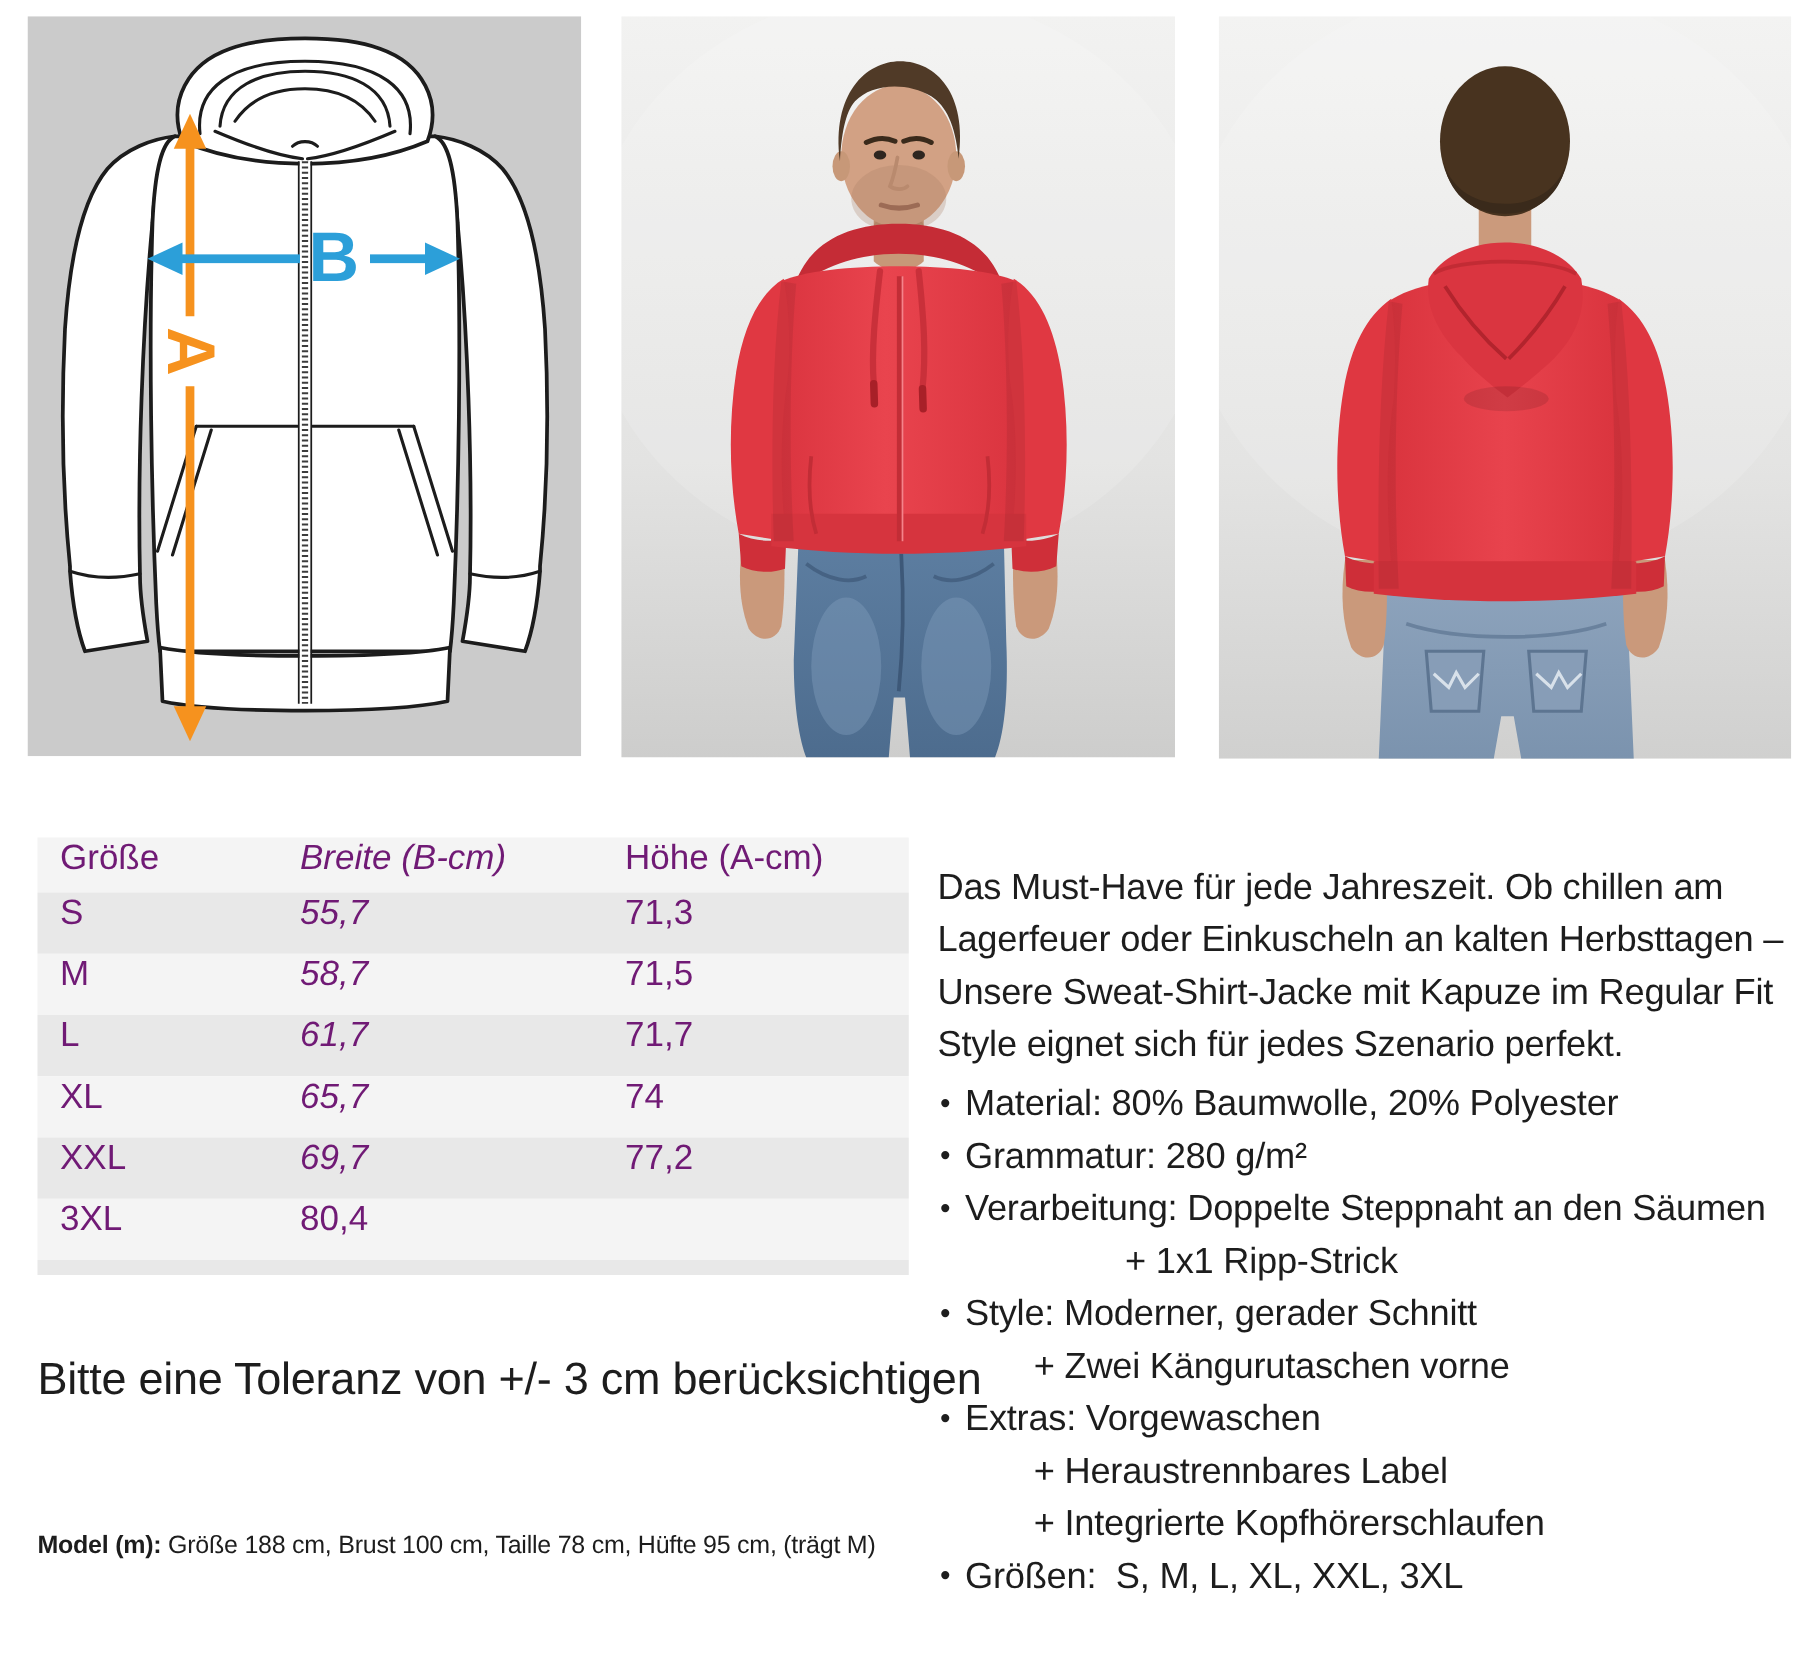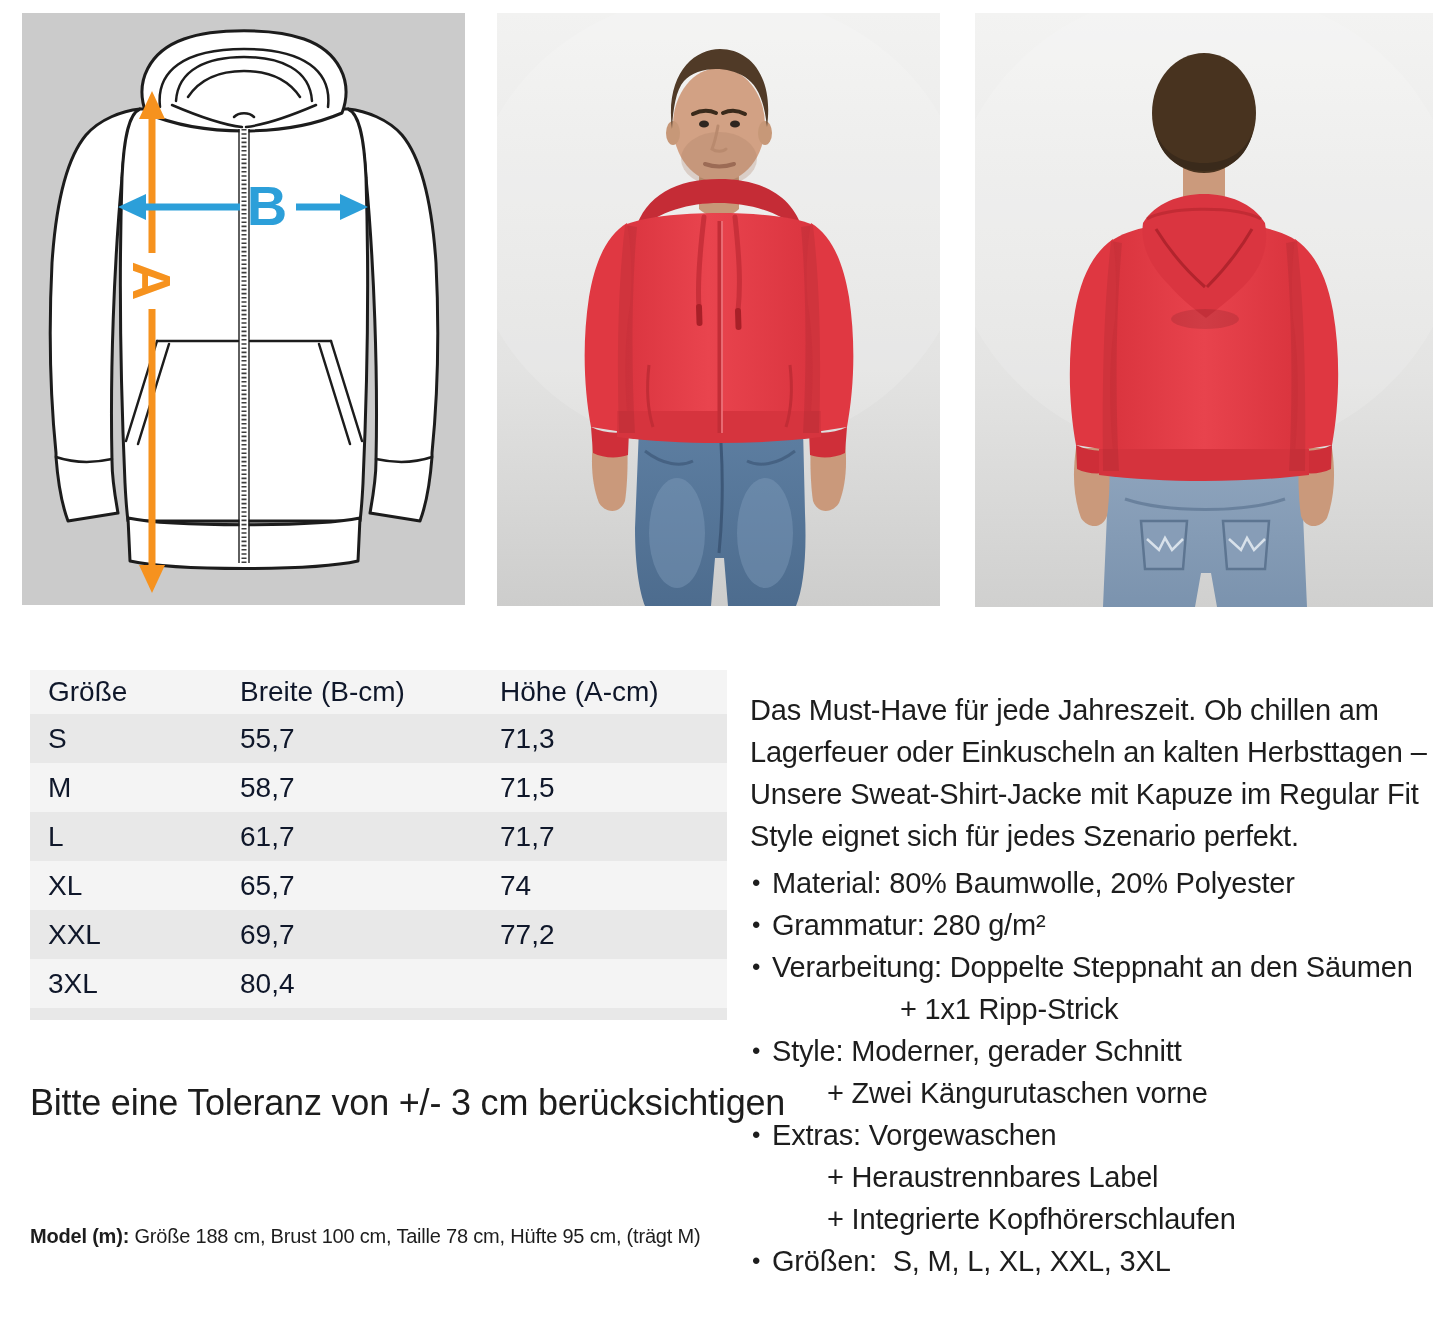--- a/index.html
+++ b/index.html
@@ -6,26 +6,26 @@
   body{width:1445px;height:1329px;position:relative;overflow:hidden;
        font-family:"Liberation Sans", sans-serif;color:#1d1d1d;}
   .panel{position:absolute;}
   .panel svg{display:block;width:100%;height:100%;}
   #diagram{left:22px;top:13px;width:443px;height:592px;}
   #photo-front{left:497px;top:13px;width:443px;height:593px;}
   #photo-back{left:975px;top:13px;width:458px;height:594px;}
 
   
   .size-table{position:absolute;left:30px;top:670px;width:697px;}
-  .trow{display:flex;align-items:center;height:49px;color:#0f172a;font-size:28px;}
+  .trow{display:flex;align-items:flex-start;height:49px;color:#701a75;font-size:28px;}
   .thead{height:44px;background:#f4f4f4;}
   .r-odd{background:#e8e8e8;}
   .r-even{background:#f4f4f4;}
   .c1{width:210px;padding-left:18px;box-sizing:border-box;}
-  .c2{width:260px;}
+  .c2{width:260px;font-style:italic;}
   .c3{flex:1;}
   .tstrip{height:12px;background:#e8e8e8;}
 
   .tolerance{position:absolute;left:30px;top:1046px;font-size:36px;letter-spacing:-0.2px;}
   .model-info{position:absolute;left:30px;top:1194px;width:715px;font-size:20px;line-height:45px;letter-spacing:-0.2px;}
   .model-info .lbl{font-weight:bold;}
 
   .desc{position:absolute;left:750px;top:660px;width:700px;font-size:29px;line-height:42px;letter-spacing:-0.2px;}
   .bullets{position:absolute;left:750px;top:862px;width:700px;margin:0;padding:0;list-style:none;
            font-size:29px;line-height:42px;letter-spacing:-0.2px;}

